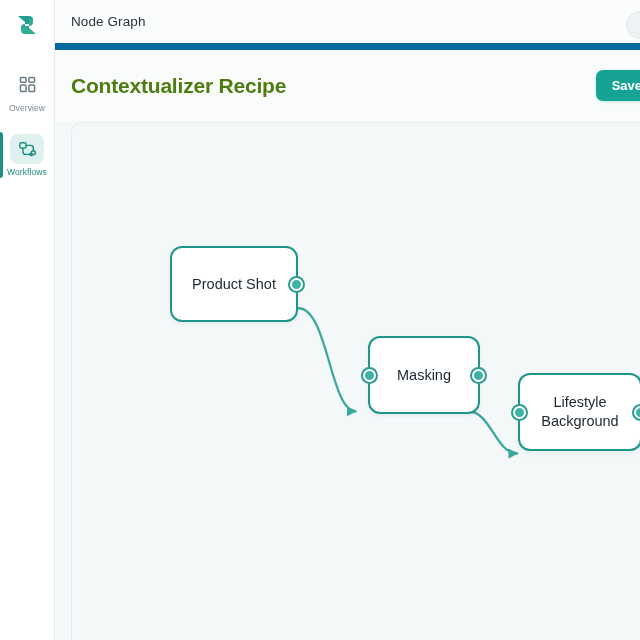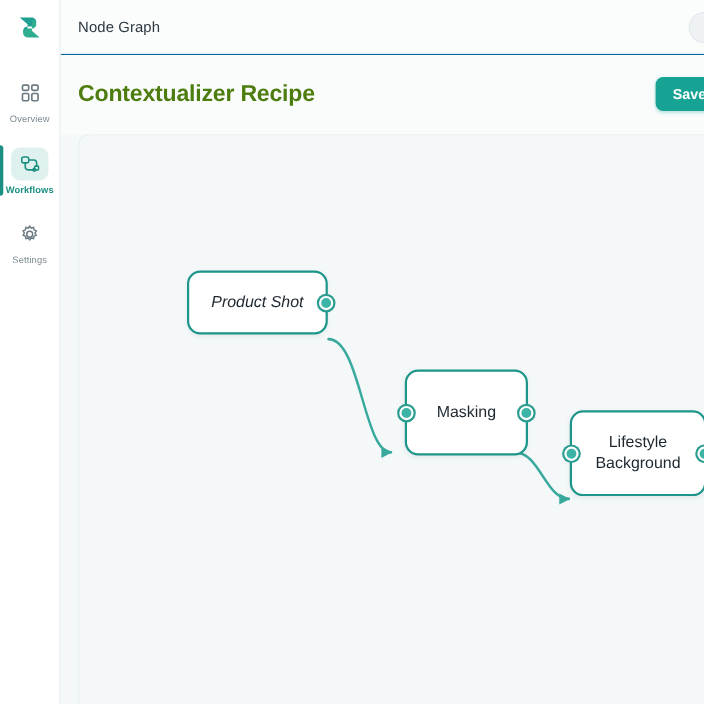--- a/index.html
+++ b/index.html
@@ -94,41 +94,41 @@
   .nav-label {
     font-size: 8.5px;
     line-height: 10px;
     letter-spacing: .1px;
     color: #7b8a91;
     white-space: nowrap;
   }
 
   .nav-item.active .nav-label {
     color: #1a8f82;
-    font-weight: 700;
+    font-weight: 400;
   }
 
   .nav-item svg { display: block; }
 
   
   .main {
     position: relative;
     flex: 1 1 auto;
     height: 640px;
     display: flex;
     flex-direction: column;
     min-width: 0;
   }
 
   .topbar {
     position: relative;
     height: 50px;
     flex: 0 0 50px;
     background: #fbfcfc;
-    border-bottom: 1px solid #0369a1;
+    border-bottom: 7px solid #0369a1;
     display: flex;
     align-items: center;
     padding: 0 16px;
   }
 
   .topbar-title {
     font-size: 13.5px;
     color: #2b3740;
     letter-spacing: .1px;
   }
@@ -277,29 +277,20 @@
             <rect x="2" y="3" width="7" height="6" rx="2"></rect>
             <path d="M9 6 H14 A3 3 0 0 1 17 9 V12"></path>
             <path d="M5.5 9 V13 A3 3 0 0 0 8.5 16 H13"></path>
             <circle cx="17" cy="14.2" r="2.2"></circle>
             <circle cx="14.6" cy="16" r="1.3"></circle>
           </svg>
         </span>
         <span class="nav-label">Workflows</span>
       </div>
 
-      <div class="nav-item">
-        <span class="nav-icon-box">
-          <svg width="18" height="18" viewBox="0 0 20 20" fill="none" stroke="#6b7a82" stroke-width="1.5">
-            <circle cx="10" cy="10" r="3"></circle>
-            <path d="M10 1.8 l1.5 1.9 2.4 -.6 .5 2.4 2.2 1.1 -1.2 2.1 1.2 2.1 -2.2 1.1 -.5 2.4 -2.4 -.6 -1.5 1.9 -1.5 -1.9 -2.4 .6 -.5 -2.4 -2.2 -1.1 1.2 -2.1 -1.2 -2.1 2.2 -1.1 .5 -2.4 2.4 .6 Z"></path>
-          </svg>
-        </span>
-        <span class="nav-label">Settings</span>
-      </div>
 
     </nav>
   </aside>
 
   <div class="main">
 
     <header class="topbar">
       <span class="topbar-title">Node Graph</span>
       <span class="avatar"></span>
     </header>
@@ -313,21 +304,21 @@
       <div class="canvas" id="canvas">
         <svg class="edges" id="edges" viewBox="0 0 569 452" preserveAspectRatio="none">
           <defs>
             <marker id="arrow" viewBox="0 0 10 10" refX="8" refY="5" markerWidth="5" markerHeight="5" orient="auto-start-reverse">
               <path d="M 0 1 L 9 5 L 0 9 z" fill="#3aa99d"></path>
             </marker>
           </defs>
         <path d="M 227 162 C 256 162 259 252 284 252" fill="none" stroke="#3aa99d" stroke-width="2.2" stroke-linecap="round" marker-end="url(#arrow)"></path>
             <path d="M 397 252 C 419 252 425 289 446 289" fill="none" stroke="#3aa99d" stroke-width="2.2" stroke-linecap="round" marker-end="url(#arrow)"></path>
           </svg>
-      <div class="node" style="left: 98px; top: 123px; width: 128px; height: 58px; font-style: italic;">
+      <div class="node" style="left: 98px; top: 123px; width: 128px; height: 76px;">
             <span class="node-label">Product Shot</span>
             <span class="port out"></span>
           </div>
           <div class="node" style="left: 296px; top: 213px; width: 112px; height: 78px;">
             <span class="node-label">Masking</span>
             <span class="port in"></span>
             <span class="port out"></span>
           </div>
           <div class="node" style="left: 446px; top: 250px; width: 124px; height: 78px;">
             <span class="node-label">Lifestyle<br>Background</span>

